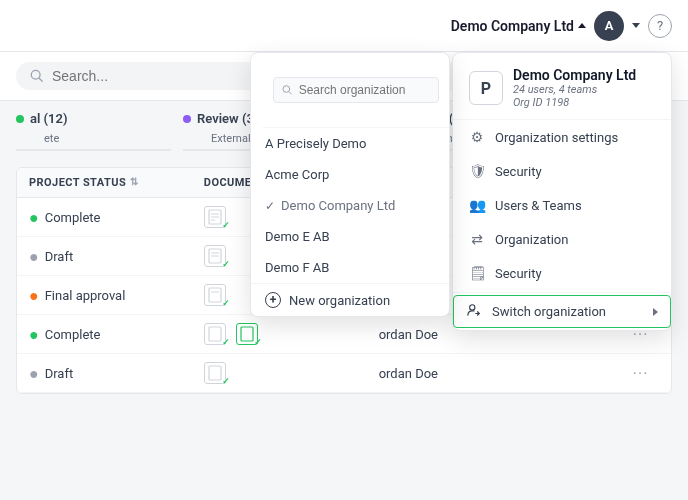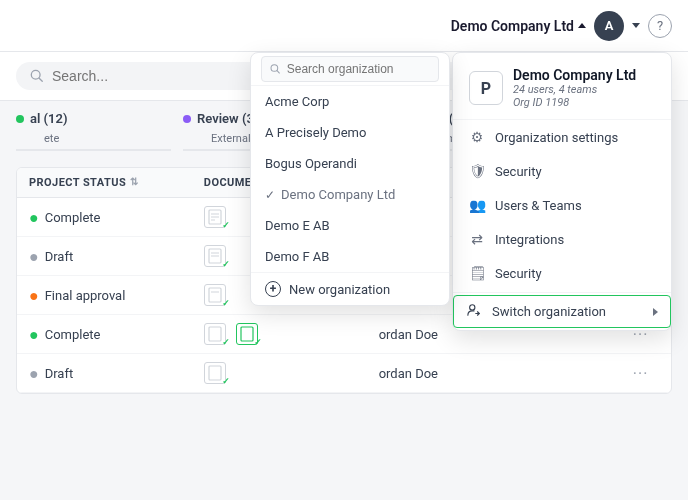--- a/index.html
+++ b/index.html
@@ -244,22 +244,23 @@
       top: 52px;
       right: 238px;
       background: #fff;
       border: 1px solid #e5e7eb;
       border-radius: 8px;
       box-shadow: 0 8px 24px rgba(0,0,0,0.12);
       z-index: 101;
       width: 200px;
     }
     .submenu-search {
-      padding: 3px 10px;
+      padding: 24px 10px;
       border-bottom: 1px solid #f3f4f6;
+      margin-left: 12px;
     }
     .submenu-search-input {
       display: flex;
       align-items: center;
       gap: 6px;
       background: #f9fafb;
       border: 1px solid #e5e7eb;
       border-radius: 4px;
       padding: 5px 8px;
     }
@@ -507,21 +508,21 @@
   <div class="dropdown-item">
     <span class="dropdown-item-icon">🛡</span>
     <span>Security</span>
   </div>
   <div class="dropdown-item">
     <span class="dropdown-item-icon">👥</span>
     <span>Users &amp; Teams</span>
   </div>
   <div class="dropdown-item">
     <span class="dropdown-item-icon">⇄</span>
-    <span>Integrations</span>
+    <span>Organization</span>
   </div>
   <div class="dropdown-item">
     <span class="dropdown-item-icon">🗒</span>
     <span>Security</span>
   </div>
 
   <div class="dropdown-divider"></div>
 
   <div class="dropdown-item active-highlighted">
     <span class="dropdown-item-icon">
@@ -542,27 +543,24 @@
     <div class="submenu-search-input">
       <svg width="12" height="12" viewBox="0 0 16 16" fill="none">
         <circle cx="6.5" cy="6.5" r="5" stroke="#9ca3af" stroke-width="1.5"></circle>
         <line x1="10.5" y1="10.5" x2="14" y2="14" stroke="#9ca3af" stroke-width="1.5" stroke-linecap="round"></line>
       </svg>
       <input type="text" placeholder="Search organization" style="">
     </div>
   </div>
 
   <div class="submenu-item">
+    <span>A Precisely Demo</span>
+  </div>
+  <div class="submenu-item">
     <span>Acme Corp</span>
-  </div>
-  <div class="submenu-item">
-    <span>A Precisely Demo</span>
-  </div>
-  <div class="submenu-item">
-    <span>Bogus Operandi</span>
   </div>
   <div class="submenu-item current">
     <span class="check-icon">✓</span>
     <span>Demo Company Ltd</span>
   </div>
   <div class="submenu-item">
     <span>Demo E AB</span>
   </div>
   <div class="submenu-item">
     <span>Demo F AB</span>

